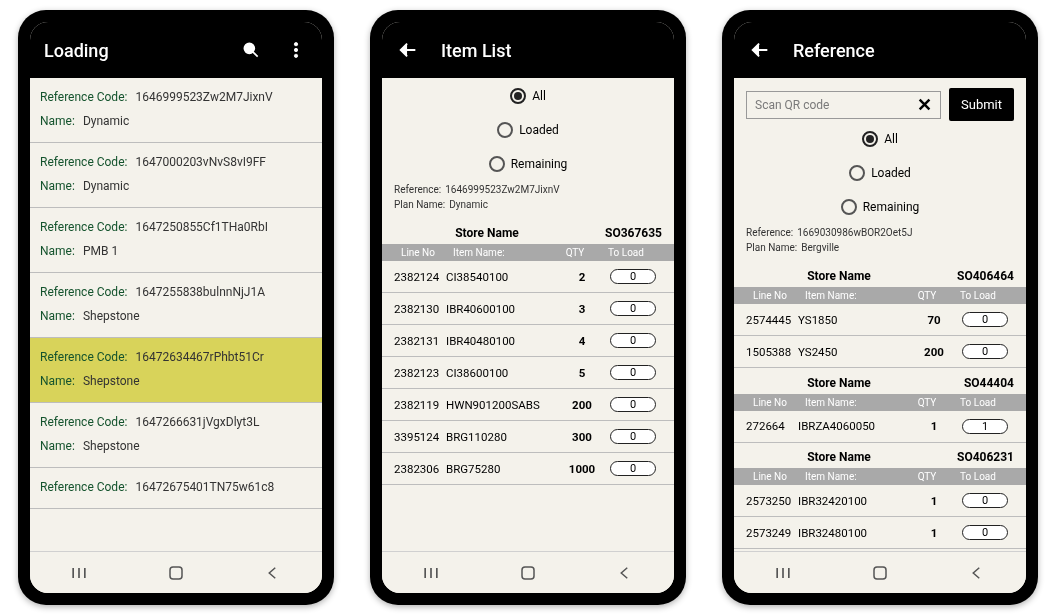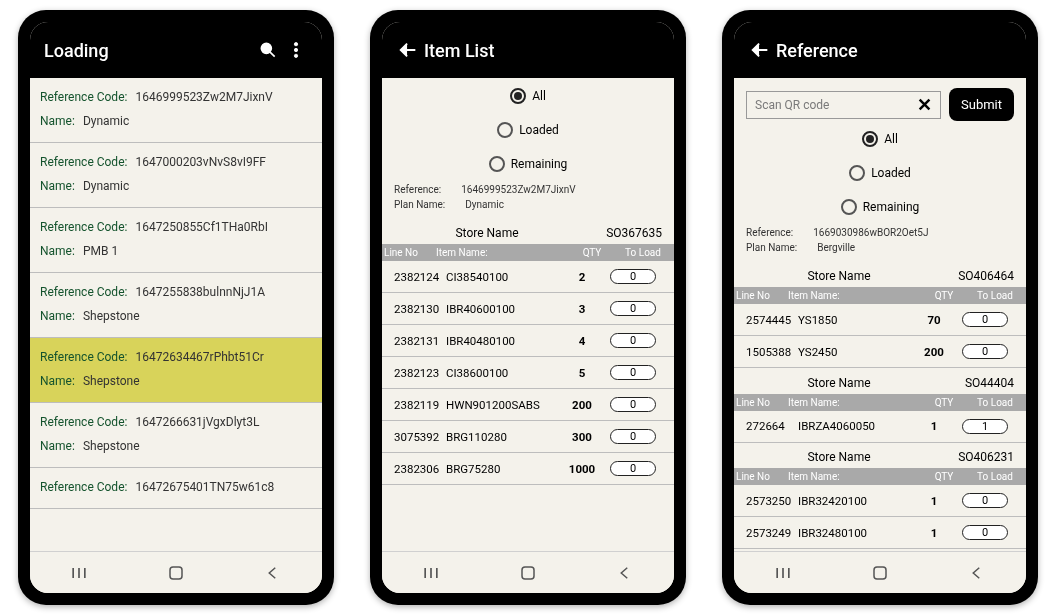--- a/index.html
+++ b/index.html
@@ -30,21 +30,21 @@
     display: flex;
     flex-direction: column;
   }
   .appbar {
     background: #000;
     color: #fff;
     height: 56px;
     display: flex;
     align-items: center;
     padding: 0 14px;
-    gap: 4px;
+    gap: 21px;
     flex-shrink: 0;
   }
   .appbar .title {
     font-size: 18px;
     font-weight: 500;
     flex: 1;
   }
   .icon-btn {
     width: 24px;
     height: 24px;
@@ -102,36 +102,36 @@
   }
   .radio.selected .radio-outer { border-color: #222; }
   .radio.selected .radio-inner { display: block; }
   
   .caption {
     padding: 0 12px 8px 12px;
     font-size: 10px;
     color: #333;
     line-height: 1.5;
   }
-  .caption-row { display: flex; gap: 20px; }
+  .caption-row { display: flex; gap: 4px; }
   
   .store-header {
     display: flex;
     padding: 6px 12px 4px 12px;
     font-size: 12px;
-    font-weight: 400;
+    font-weight: 700;
   }
   .store-header .sh-title { flex: 1; text-align: center; }
   .store-header .sh-code { text-align: right; width: 82px; }
   .col-header {
     display: flex;
     background: #a9a9a9;
     color: #fff;
     font-size: 10px;
-    padding: 3px 2px;
+    padding: 3px 19px;
   }
   .col-line { width: 52px; }
   .col-name { flex: 1; }
   .col-qty  { width: 44px; text-align: center; }
   .col-load { width: 58px; text-align: center; }
   .data-row {
     display: flex;
     align-items: center;
     padding: 8px 12px;
     border-bottom: 1px solid #bdbdbd;
@@ -175,21 +175,21 @@
     font-weight: 700;
     font-size: 18px;
     cursor: pointer;
     line-height: 1;
   }
   .submit-btn {
     background: #000;
     color: #fff;
     font-size: 13px;
     padding: 9px 12px;
-    border-radius: 8px;
+    border-radius: 2px;
     cursor: pointer;
   }
   
   .navbar {
     height: 42px;
     background: #f4f2eb;
     border-top: 1px solid #d0d0d0;
     display: flex;
     justify-content: space-around;
     align-items: center;
@@ -392,21 +392,21 @@
         </div>
         <div class="data-row">
           <span class="c-line">2382119</span>
           <span class="c-name">HWN901200SABS</span>
           <span class="c-qty">200</span>
           <span class="c-load">
             <span class="pill">0</span>
           </span>
         </div>
         <div class="data-row">
-          <span class="c-line">3075392</span>
+          <span class="c-line">3395124</span>
           <span class="c-name">BRG110280</span>
           <span class="c-qty">300</span>
           <span class="c-load">
             <span class="pill">0</span>
           </span>
         </div>
         <div class="data-row">
           <span class="c-line">2382306</span>
           <span class="c-name">BRG75280</span>
           <span class="c-qty">1000</span>

